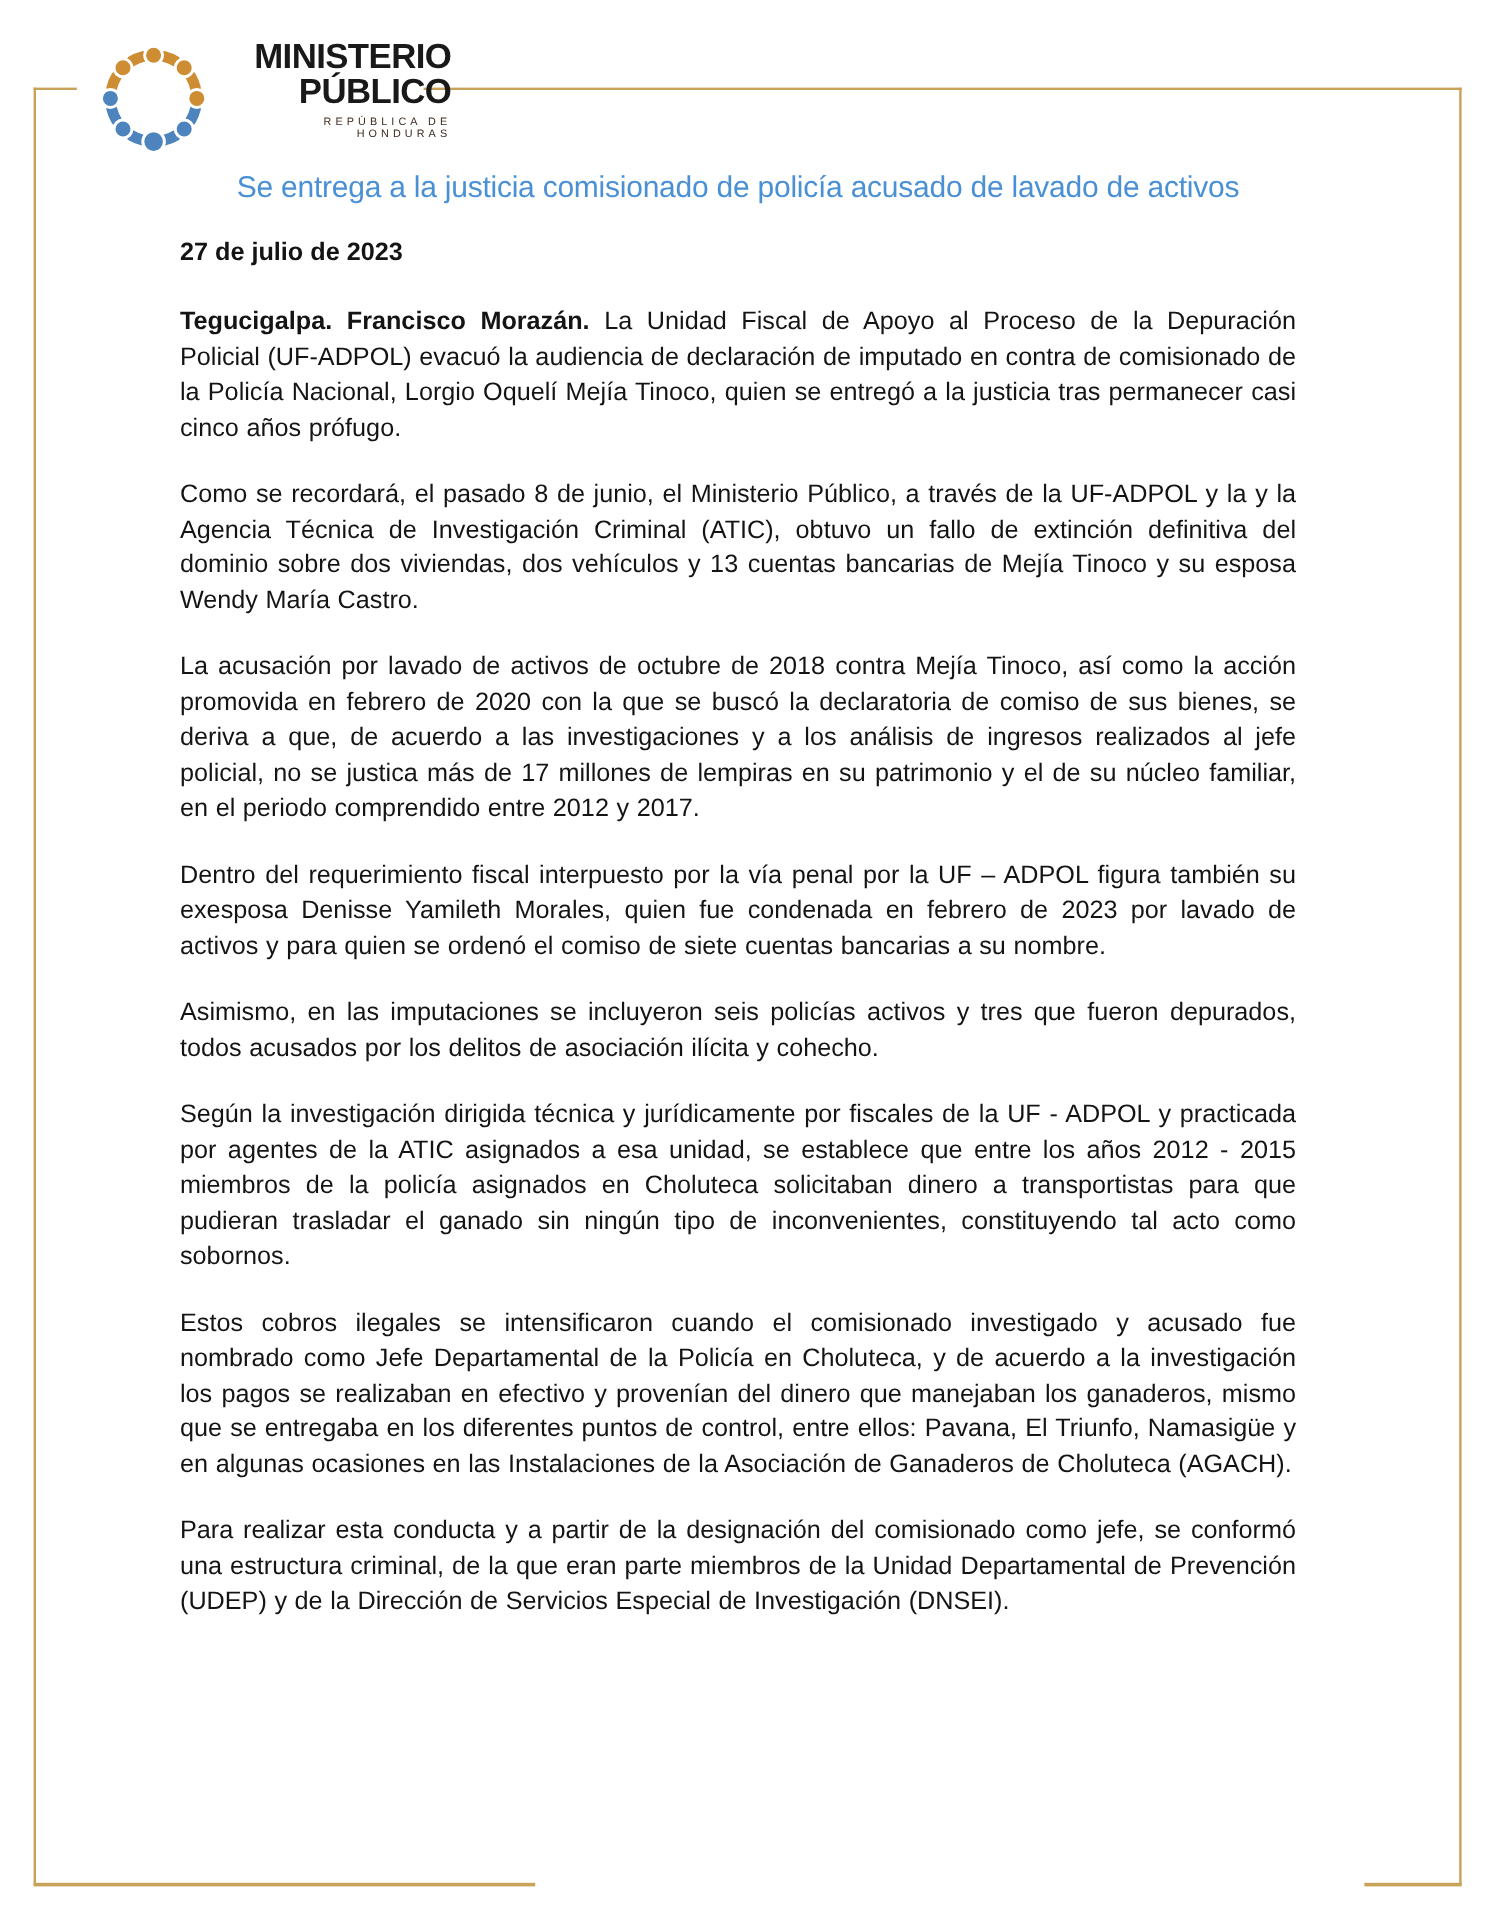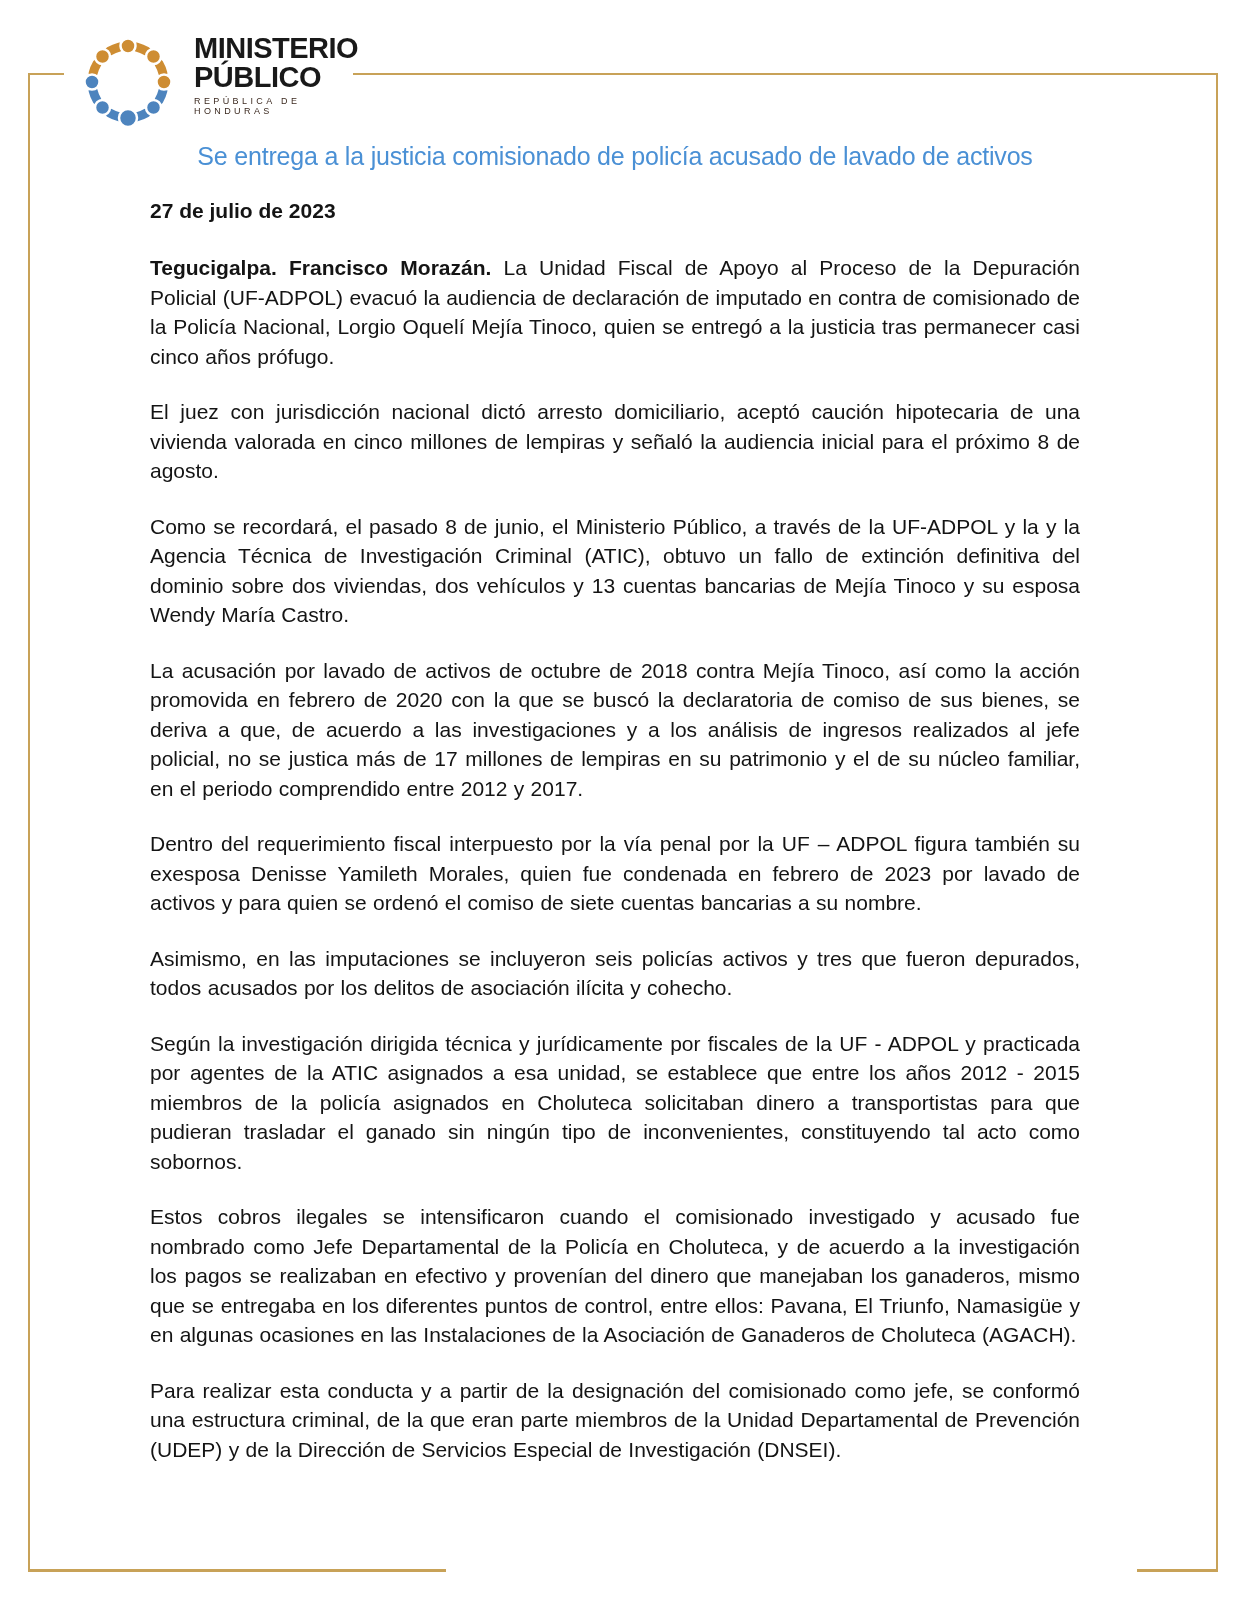--- a/index.html
+++ b/index.html
@@ -13,21 +13,21 @@
   .gold { position:absolute; background:#c8a258; }
   .fl-left        { left:28px;  top:73px;   width:2px;  height:1498px; }
   .fl-top-left    { left:28px;  top:73px;   width:36px; height:2px; }
   .fl-top-right   { left:353px; top:73px;   width:865px; height:2px; }
   .fl-right       { left:1216px;top:73px;   width:2px;  height:1498px; }
   .fl-bottom-left { left:28px;  top:1569px; width:418px; height:3px; }
   .fl-bottom-right{ left:1137px;top:1569px; width:81px;  height:3px; }
   
   .logo { position:absolute; left:76px; top:26px; width:300px; height:110px; }
   .logo svg { position:absolute; left:0; top:4px; }
-  .wordmark { position:absolute; left:118px; top:8px; color:#191919; }
+  .wordmark { position:absolute; left:118px; top:8px; color:#191919;text-align:right; }
   .wm-line { font-size:29px; font-weight:800; line-height:29px; letter-spacing:-0.5px; }
   .wm-sub  { margin-top:4px; font-size:9px; font-weight:400; letter-spacing:3.4px; color:#3c2a20; }
   
   .content { position:absolute; left:150px; top:142px; width:930px; color:#141414; }
   .doc-title {
     text-align:center; color:#4a90d5; font-size:25px; font-weight:400;
     letter-spacing:-0.2px;
   }
   .doc-date { margin-top:28px; font-size:21px; font-weight:700; }
   .body-text { margin-top:30px; }
@@ -85,21 +85,20 @@
       <div class="wm-sub">REPÚBLICA DE HONDURAS</div>
     </div>
   </div>
 
   <div class="content">
     <div class="doc-title">Se entrega a la justicia comisionado de policía acusado de lavado de activos</div>
     <div class="doc-date">27 de julio de 2023</div>
 
     <div class="body-text">
       <p><span class="lead">Tegucigalpa. Francisco Morazán.</span><span> La Unidad Fiscal de Apoyo al Proceso de la Depuración Policial (UF-ADPOL) evacuó la audiencia de declaración de imputado en contra de comisionado de la Policía Nacional, Lorgio Oquelí Mejía Tinoco, quien se entregó a la justicia tras permanecer casi cinco años prófugo.</span></p>
-      <p>El juez con jurisdicción nacional dictó arresto domiciliario, aceptó caución hipotecaria de una vivienda valorada en cinco millones de lempiras y señaló la audiencia inicial para el próximo 8 de agosto.</p>
       <p>Como se recordará, el pasado 8 de junio, el Ministerio Público, a través de la UF-ADPOL y la y la Agencia Técnica de Investigación Criminal (ATIC), obtuvo un fallo de extinción definitiva del dominio sobre dos viviendas, dos vehículos y 13 cuentas bancarias de Mejía Tinoco y su esposa Wendy María Castro.</p>
       <p>La acusación por lavado de activos de octubre de 2018 contra Mejía Tinoco, así como la acción promovida en febrero de 2020 con la que se buscó la declaratoria de comiso de sus bienes, se deriva a que, de acuerdo a las investigaciones y a los análisis de ingresos realizados al jefe policial, no se justica más de 17 millones de lempiras en su patrimonio y el de su núcleo familiar, en el periodo comprendido entre 2012 y 2017.</p>
       <p>Dentro del requerimiento fiscal interpuesto por la vía penal por la UF – ADPOL figura también su exesposa Denisse Yamileth Morales, quien fue condenada en febrero de 2023 por lavado de activos y para quien se ordenó el comiso de siete cuentas bancarias a su nombre.</p>
       <p>Asimismo, en las imputaciones se incluyeron seis policías activos y tres que fueron depurados, todos acusados por los delitos de asociación ilícita y cohecho.</p>
       <p>Según la investigación dirigida técnica y jurídicamente por fiscales de la UF - ADPOL y practicada por agentes de la ATIC asignados a esa unidad, se establece que entre los años 2012 - 2015 miembros de la policía asignados en Choluteca solicitaban dinero a transportistas para que pudieran trasladar el ganado sin ningún tipo de inconvenientes, constituyendo tal acto como sobornos.</p>
       <p>Estos cobros ilegales se intensificaron cuando el comisionado investigado y acusado fue nombrado como Jefe Departamental de la Policía en Choluteca, y de acuerdo a la investigación los pagos se realizaban en efectivo y provenían del dinero que manejaban los ganaderos, mismo que se entregaba en los diferentes puntos de control, entre ellos: Pavana, El Triunfo, Namasigüe y en algunas ocasiones en las Instalaciones de la Asociación de Ganaderos de Choluteca (AGACH).</p>
       <p>Para realizar esta conducta y a partir de la designación del comisionado como jefe, se conformó una estructura criminal, de la que eran parte miembros de la Unidad Departamental de Prevención (UDEP) y de la Dirección de Servicios Especial de Investigación (DNSEI).</p>
     </div>
   </div>
 

